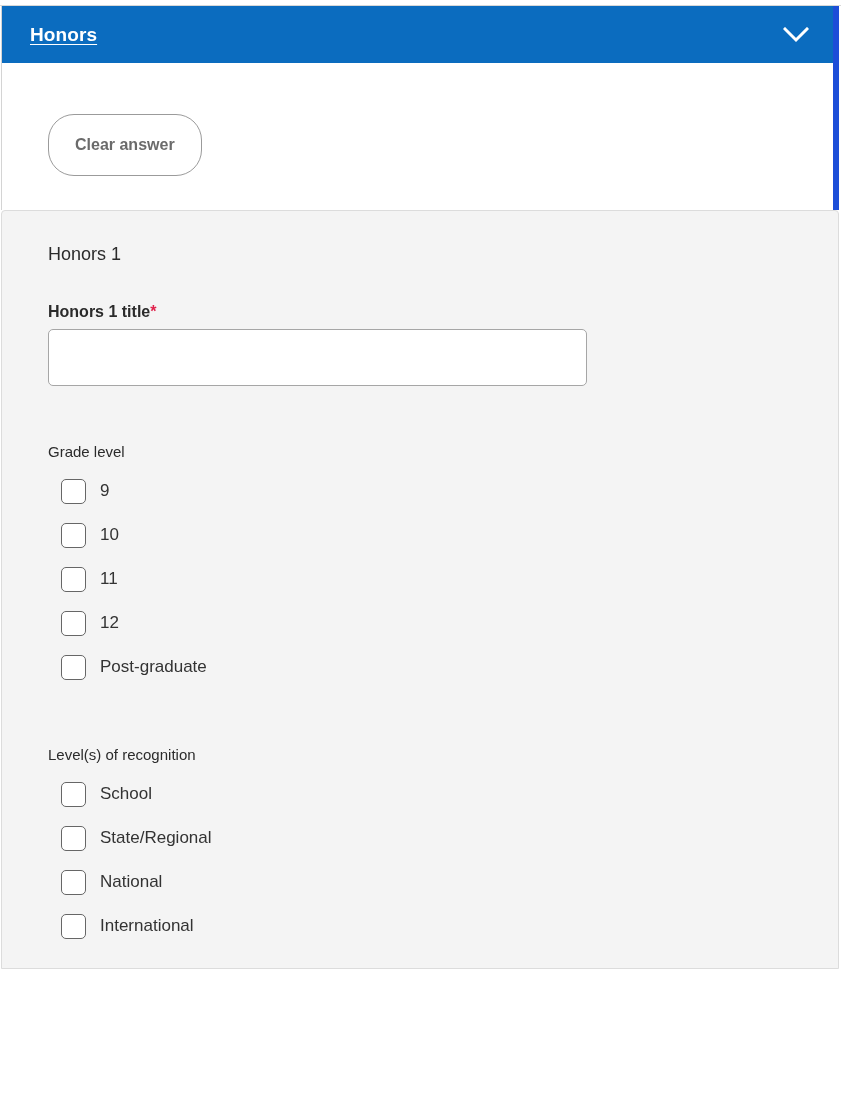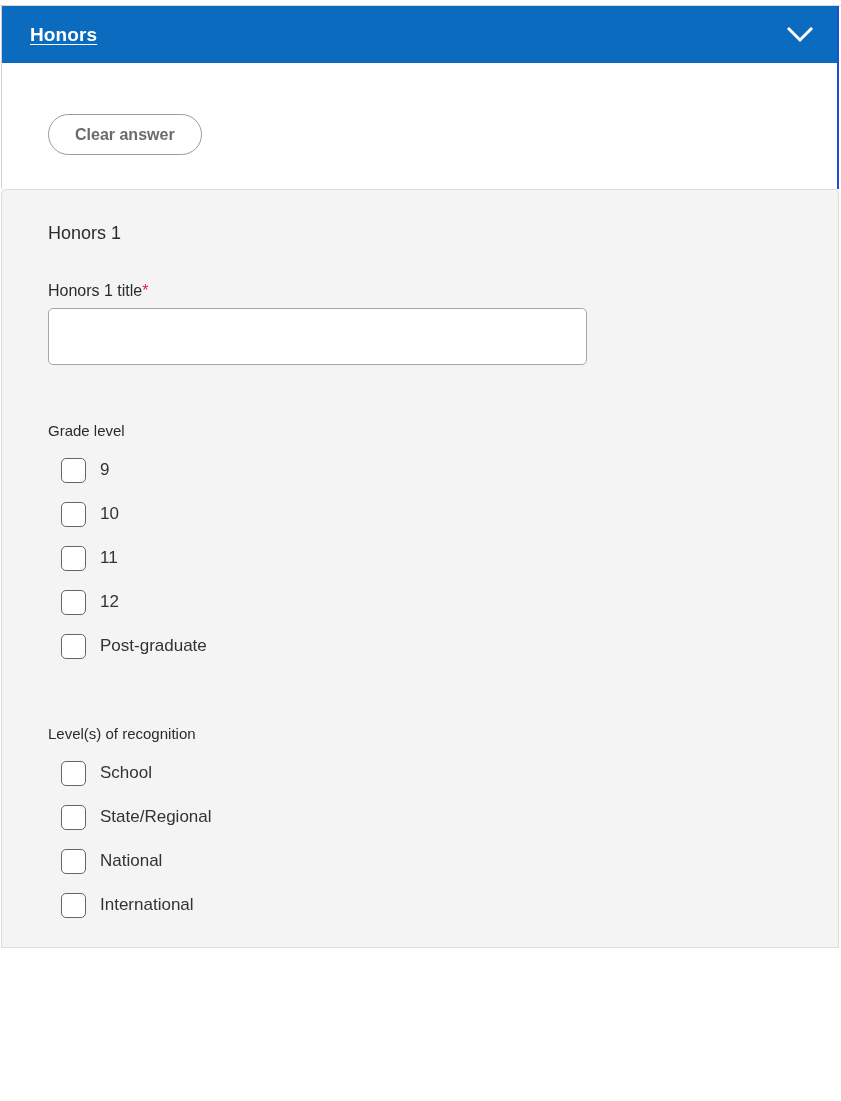--- a/index.html
+++ b/index.html
@@ -21,21 +21,21 @@
   .top-strip {
     height: 6px;
     background: #ffffff;
     border-bottom: 1px solid #d8d8d8;
   }
 
   
   .card {
     margin: 0 2px 0 1px;
     border-left: 1px solid #d4d4d4;
-    border-right: 2px solid #1d4ed8;
+    border-right: 6px solid #1d4ed8;
     background: #ffffff;
   }
 
   
   .accordion-header {
     background: #0b6cbf;
     height: 57px;
     display: flex;
     align-items: center;
     justify-content: space-between;
@@ -107,21 +107,21 @@
     color: #333333;
     margin-left: 15px;
   }
 
   
   .clear-btn {
     margin-top: 18px;
     display: inline-flex;
     align-items: center;
     justify-content: center;
-    height: 41px;
+    height: 62px;
     padding: 0 26px;
     border: 1px solid #9b9b9b;
     border-radius: 26px;
     background: #ffffff;
     color: #6b6b6b;
     font-size: 16px;
     font-weight: bold;
     font-family: "Liberation Sans", sans-serif;
     cursor: pointer;
   }
@@ -138,20 +138,21 @@
   .subpanel-title {
     font-size: 18px;
     font-weight: normal;
     color: #2b2b2b;
     margin: 0 0 38px 0;
   }
   .field-label {
     font-size: 16px;
     color: #2b2b2b;
     margin: 0 0 8px 0;
+    font-weight: bold;
   }
   .text-input {
     display: block;
     width: 539px;
     height: 57px;
     border: 1px solid #a6a6a6;
     border-radius: 5px;
     background: #ffffff;
     font-size: 16px;
     color: #222222;

